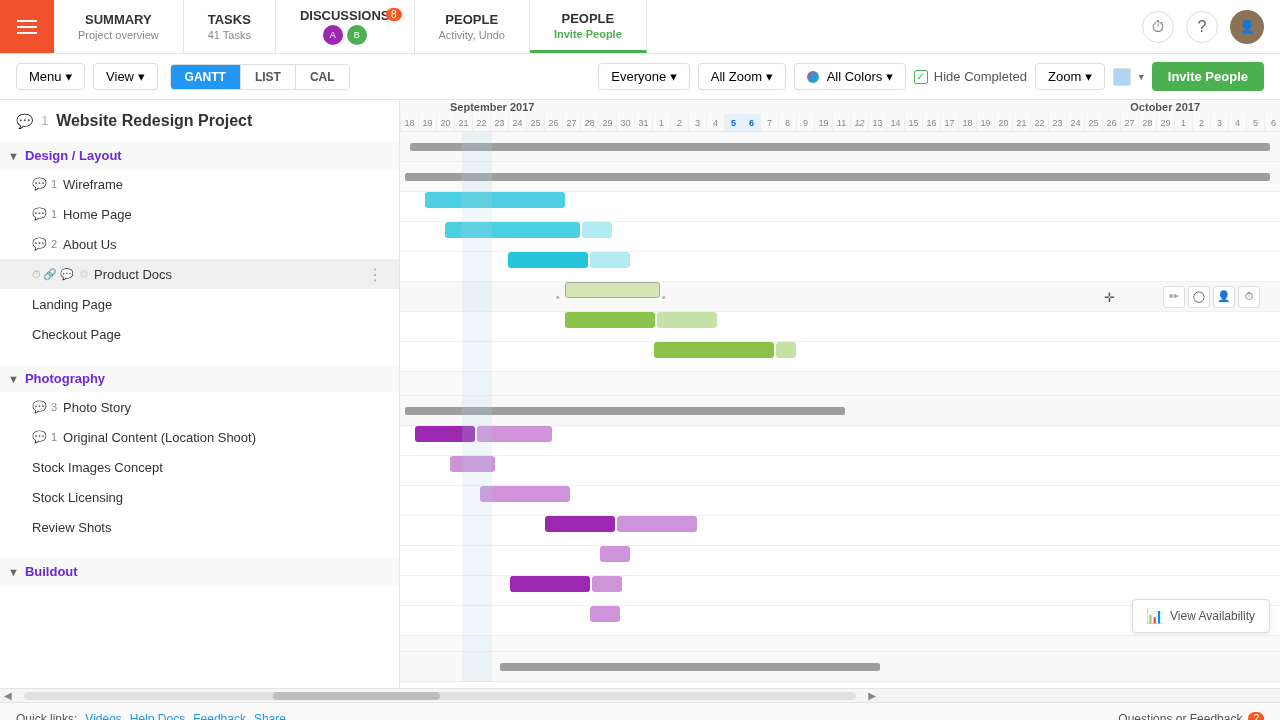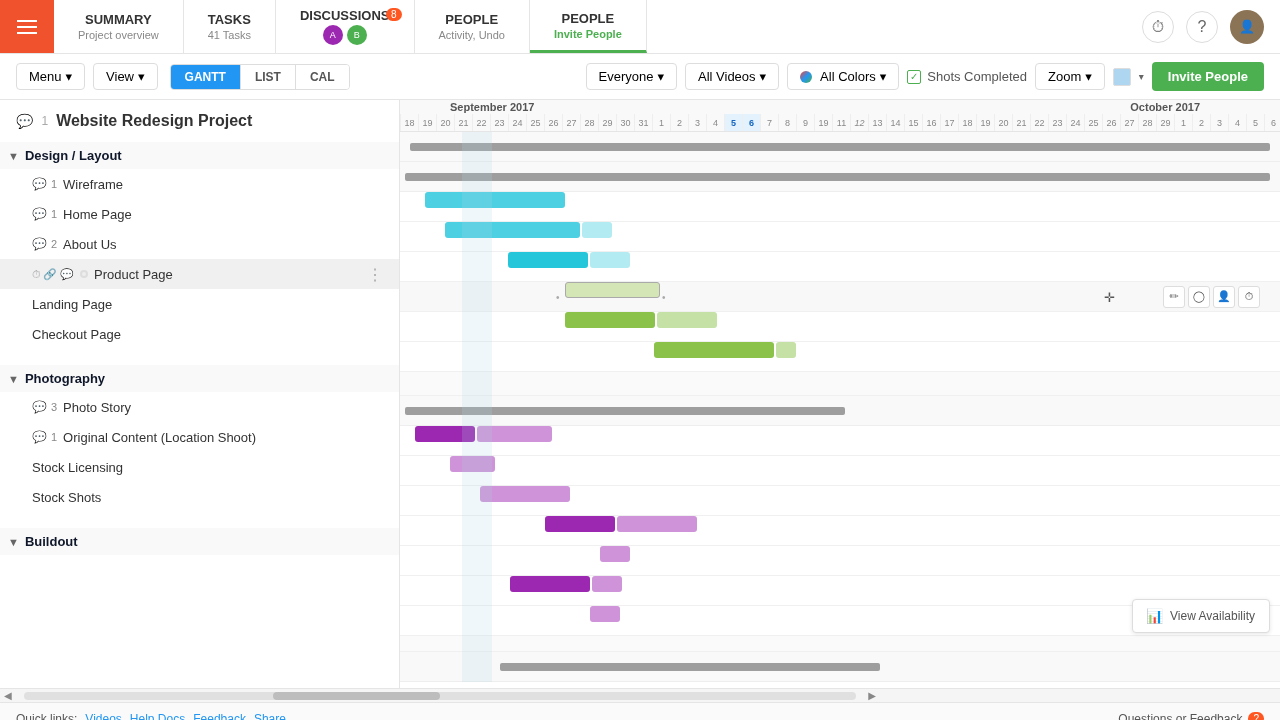--- a/index.html
+++ b/index.html
@@ -42,21 +42,21 @@
 
     
     .left-panel { width: 400px; flex-shrink: 0; overflow-y: auto; border-right: 1px solid #e5e5e5; }
     .project-header { padding: 12px 16px; display: flex; align-items: center; gap: 8px; }
     .comment-icon { color: #aaa; font-size: 14px; }
     .comment-count { color: #aaa; font-size: 12px; }
     .project-title { font-size: 16px; font-weight: 700; color: #333; }
 
     .section-header { display: flex; align-items: center; gap: 6px; padding: 6px 16px 6px 8px; background: #f9f9f9; cursor: pointer; }
     .collapse-arrow { color: #666; font-size: 11px; }
-    .section-title { font-weight: 600; font-size: 13px; color: #0f172a; }
+    .section-title { font-weight: 600; font-size: 13px; color: #6d28d9; }
 
     .task-row { display: flex; align-items: center; padding: 5px 16px 5px 32px; cursor: pointer; min-height: 30px; position: relative; }
     .task-row.active { background: #e8f4fd; }
     .task-name { font-size: 13px; color: #333; flex: 1; }
     .task-icons { display: flex; align-items: center; gap: 4px; margin-right: 6px; }
     .task-icon { font-size: 12px; color: #aaa; }
     .badge-count { font-size: 11px; color: #888; }
 
     
     .gantt-panel { flex: 1; overflow: hidden; position: relative; }
@@ -141,31 +141,31 @@
     <button class="tab-btn active">GANTT</button>
     <button class="tab-btn">LIST</button>
     <button class="tab-btn">CAL</button>
   </div>
   <div class="toolbar-sep"></div>
   <button class="filter-btn">
     <span>Everyone</span>
     <span>▾</span>
   </button>
   <button class="filter-btn">
-    <span>All Videos</span>
+    <span>All Zoom</span>
     <span>▾</span>
   </button>
   <button class="filter-btn">
     <span class="color-dot"></span>
     <span style="margin-left:4px;">All Colors</span>
     <span>▾</span>
   </button>
   <div class="hide-completed">
     <div class="checkbox checked"></div>
-    <span>Shots Completed</span>
+    <span>Hide Completed</span>
   </div>
   <button class="zoom-btn">
     <span>Zoom</span>
     <span>▾</span>
   </button>
   <div class="color-square"></div>
   <span style="font-size:10px;color:#666;">▾</span>
   <button class="invite-people-btn">Invite People</button>
 </div>
 
@@ -205,21 +205,21 @@
       </div>
       <span class="task-name">About Us</span>
     </div>
     <div class="task-row active" style="background:#f0f0f0;">
       <div class="task-icons" style="display:flex;gap:3px;align-items:center;">
         <span style="font-size:11px;color:#aaa;">⏱</span>
         <span style="font-size:11px;color:#aaa;">🔗</span>
         <span style="font-size:11px;color:#aaa;">💬</span>
       </div>
       <span style="width:8px;height:8px;border-radius:50%;background:#eee;border:2px solid #ddd;margin-right:6px;flex-shrink:0;"></span>
-      <span class="task-name" style="font-weight:500;">Product Page</span>
+      <span class="task-name" style="font-weight:500;">Product Docs</span>
       <span style="font-size:16px;color:#aaa;margin-left:auto;">⋮</span>
     </div>
     <div class="task-row">
       <span class="task-name">Landing Page</span>
     </div>
     <div class="task-row">
       <span class="task-name">Checkout Page</span>
     </div>
 
     <div style="height:16px;"></div>
@@ -237,24 +237,27 @@
       <span class="task-name">Photo Story</span>
     </div>
     <div class="task-row">
       <div class="task-icons">
         <span class="task-icon">💬</span>
         <span class="badge-count">1</span>
       </div>
       <span class="task-name">Original Content (Location Shoot)</span>
     </div>
     <div class="task-row">
+      <span class="task-name">Stock Images Concept</span>
+    </div>
+    <div class="task-row">
       <span class="task-name">Stock Licensing</span>
     </div>
     <div class="task-row">
-      <span class="task-name">Stock Shots</span>
+      <span class="task-name">Review Shots</span>
     </div>
 
     <div style="height:16px;"></div>
 
     <div class="section-header">
       <span class="collapse-arrow">▼</span>
       <span class="section-title">Buildout</span>
     </div>
   </div>
 

